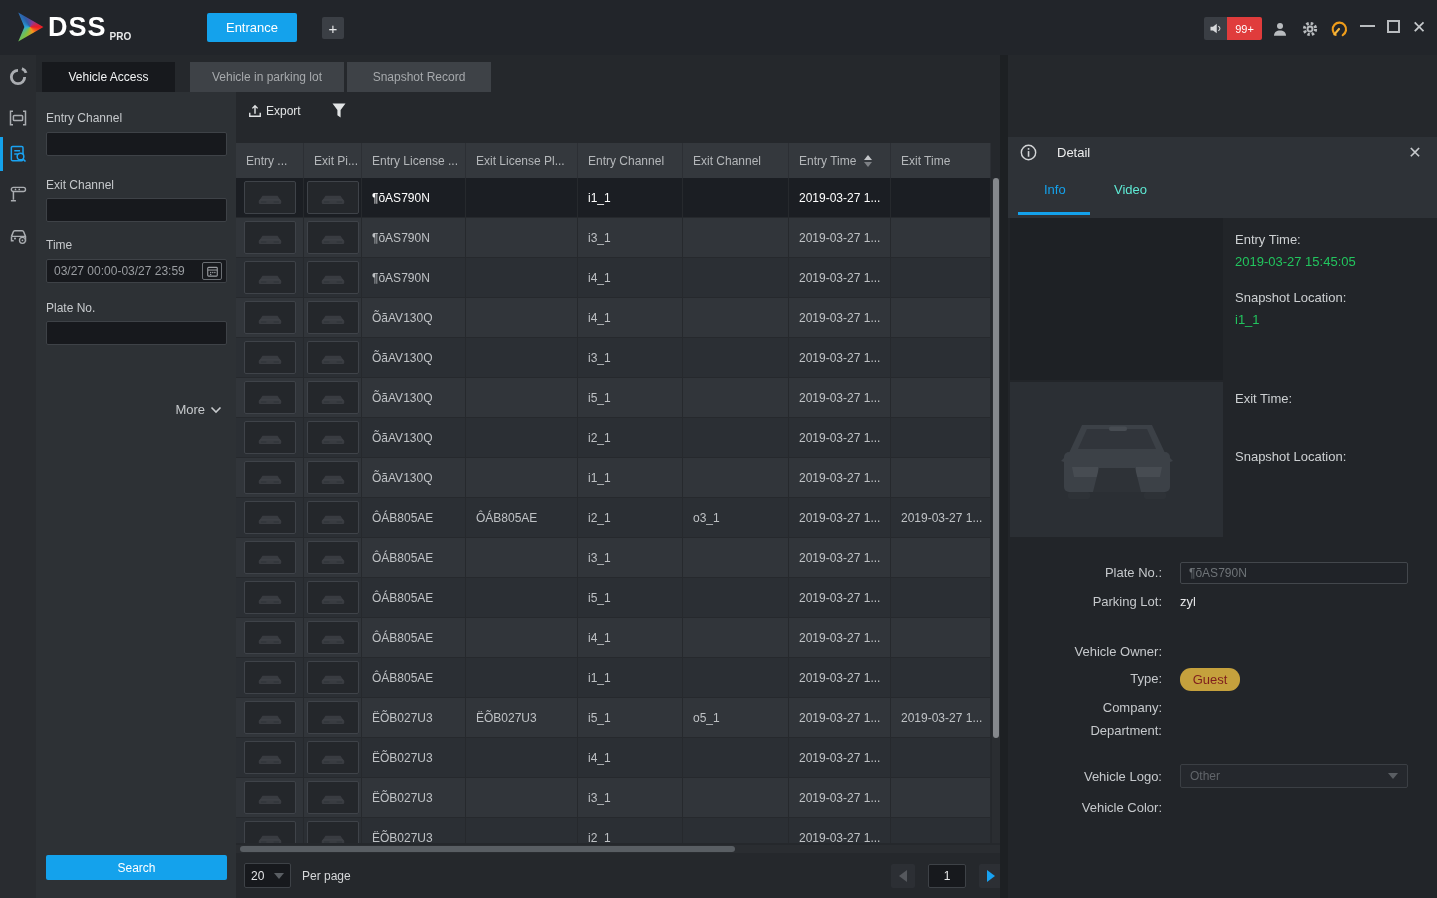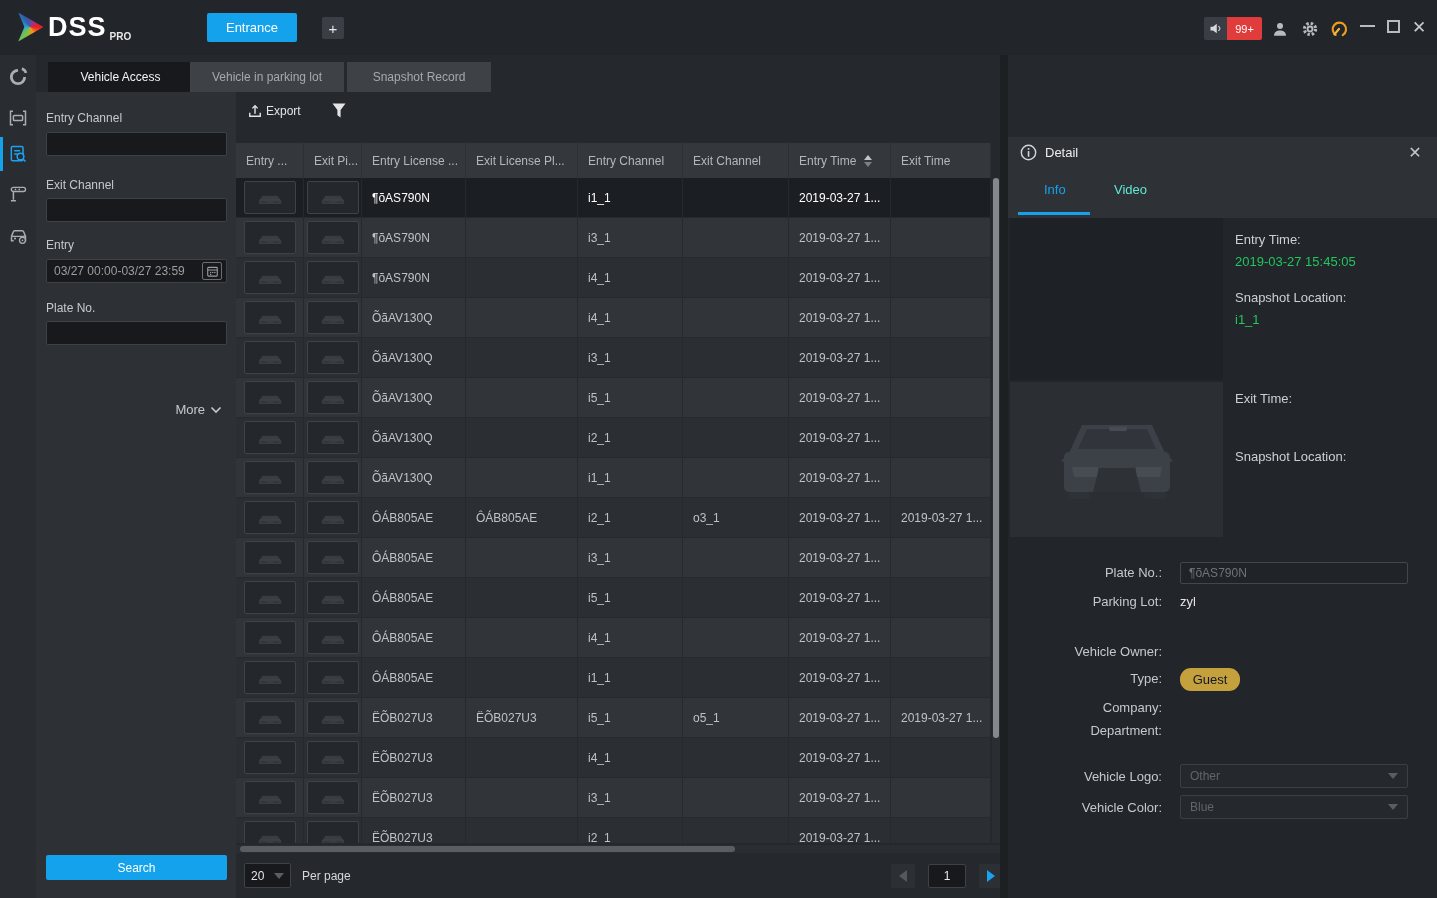--- a/index.html
+++ b/index.html
@@ -88,40 +88,40 @@
     border:1px solid #3e4247; border-radius:2px; color:#e8e9ea; text-align:center; font-size:12px;
     font-family:"Liberation Sans", sans-serif; }
   .pg-next { position:absolute; left:743px; top:11px; width:24px; height:24px; background:#2c2f34; border-radius:2px;
     display:flex; align-items:center; justify-content:center; }
   .tri-l { width:0; height:0; border-style:solid; border-width:6px 8px 6px 0; border-color:transparent #55585d transparent transparent; }
   .tri-r { width:0; height:0; border-style:solid; border-width:6px 0 6px 8px; border-color:transparent transparent transparent #18a2f2; }
 
   
   #detail { position:absolute; left:1008px; top:137px; width:429px; height:761px; background:#222529; }
   .d-header { position:absolute; left:0; top:0; width:429px; height:31px; background:#2e3237;
-    display:flex; align-items:center; padding-left:12px; gap:8px; color:#eceded; font-size:13px; }
+    display:flex; align-items:center; padding-left:12px; gap:20px; color:#eceded; font-size:13px; }
   .d-close { position:absolute; right:12px; top:5px; width:20px; height:20px; color:#c6c9cc; font-size:16px;
     display:flex; align-items:center; justify-content:center; }
   .d-tabs { position:absolute; left:0; top:31px; width:429px; height:50px; background:#2e3237; }
   .d-tab { position:absolute; top:14px; font-size:13px; }
   .d-tab.info { left:36px; color:#14a2ec; }
   .d-tab.video { left:106px; color:#5eead4; }
   .d-tab-line { position:absolute; left:10px; top:44px; width:72px; height:3px; background:#14a2ec; }
   .img-entry { position:absolute; left:2px; top:81px; width:213px; height:162px; background:#1e2125; }
   .img-exit { position:absolute; left:2px; top:245px; width:213px; height:155px; background:#2b2f34;
     display:flex; align-items:center; justify-content:center; }
   .d-text { position:absolute; left:227px; font-size:13px; color:#cdd0d2; }
   .d-text.val { color:#22c55e; }
   .d-form-label { position:absolute; width:154px; text-align:right; font-size:13px; color:#c6c9cc; }
   .d-plate-input { position:absolute; left:172px; top:425px; width:228px; height:22px; background:#202328;
     border:1px solid #43474c; border-radius:2px; color:#6f7478; font-size:12px; padding:0 8px;
     font-family:"Liberation Sans", sans-serif; }
   .d-val { position:absolute; left:172px; font-size:13px; color:#e4e5e7; }
   .guest-badge { position:absolute; left:172px; top:531px; width:60px; height:23px; background:#c5a13d;
-    color:#0f172a; font-size:13px; display:flex; align-items:center; justify-content:center; border-radius:11px; }
+    color:#7f1d1d; font-size:13px; display:flex; align-items:center; justify-content:center; border-radius:11px; }
   .d-select { position:absolute; left:172px; width:228px; height:24px; background:#25282d;
     border:1px solid #3b3f44; border-radius:2px; color:#61656a; font-size:12px;
     display:flex; align-items:center; justify-content:space-between; padding:0 9px; }
   .sel-caret { width:0; height:0; border-left:5px solid transparent; border-right:5px solid transparent;
     border-top:6px solid #5a5e63; }
   .d-footer { position:absolute; left:0; top:719px; width:429px; height:42px; background:#2b2f34; }
   .d-btn { position:absolute; top:6px; height:25px; border:none; border-radius:2px; font-size:12px;
     font-family:"Liberation Sans", sans-serif; }
   .d-btn.gray { background:#3a3e44; color:#9da0a3; }
   .d-btn.blue { background:#14a2ec; color:#fff; }
@@ -210,30 +210,30 @@
       <path d="M4 13l2-5c.3-.8 1-1.3 1.8-1.3h8.4c.8 0 1.5.5 1.8 1.3l2 5v5h-2.5M4 13v5h2.5M4 13h16" fill="none" stroke="#aaadb1" stroke-width="1.7"></path>
       <circle cx="8" cy="15.5" r="1.2" fill="#aaadb1"></circle>
       <circle cx="16.5" cy="17.5" r="3.4" fill="#292c30" stroke="#aaadb1" stroke-width="1.5"></circle>
       <circle cx="16.5" cy="17.5" r="1" fill="#aaadb1"></circle>
     </svg>
   </div>
 </div>
 
 <div id="main">
 
-  <div class="nav-tab active" style="left:12px; width:145px;">Vehicle Access</div>
+  <div class="nav-tab active" style="left:6px; width:133px;">Vehicle Access</div>
   <div class="nav-tab" style="left:154px; width:154px;">Vehicle in parking lot</div>
   <div class="nav-tab" style="left:311px; width:144px;">Snapshot Record</div>
 
   <div id="filters">
     <div class="f-label" style="top:19px;">Entry Channel</div>
     <input class="f-input" style="top: 40px;">
     <div class="f-label" style="top:86px;">Exit Channel</div>
     <input class="f-input" style="top: 106px;">
-    <div class="f-label" style="top:146px;">Entry</div>
+    <div class="f-label" style="top:146px;">Time</div>
     <input class="f-input" style="top: 167px; padding-right: 30px;" value="03/27 00:00-03/27 23:59">
     <div class="cal-btn" style="top:170px;">
       <svg width="11" height="11" viewBox="0 0 12 12">
           <rect x="0.8" y="1.5" width="10.4" height="9.5" rx="1" fill="none" stroke="#9a9da1" stroke-width="1.2"></rect>
           <path d="M1 4.4h10" stroke="#9a9da1" stroke-width="1.1"></path>
           <circle cx="4" cy="7" r="0.8" fill="#9a9da1"></circle>
           <circle cx="6.3" cy="7" r="0.8" fill="#9a9da1"></circle>
           <circle cx="8.6" cy="7" r="0.8" fill="#9a9da1"></circle>
           <circle cx="4" cy="9.2" r="0.8" fill="#9a9da1"></circle>
         </svg>
@@ -847,18 +847,14 @@
   <div class="guest-badge">Guest</div>
   <div class="d-form-label" style="top:563px;">Company:</div>
   <div class="d-form-label" style="top:586px;">Department:</div>
 
   <div class="d-form-label" style="top:632px;">Vehicle Logo:</div>
   <div class="d-select" style="top:627px;">
     <span>Other</span>
     <span class="sel-caret"></span>
   </div>
   <div class="d-form-label" style="top:663px;">Vehicle Color:</div>
-  <div class="d-select" style="top:658px;">
-    <span>Blue</span>
-    <span class="sel-caret"></span>
-  </div>
 
 </div>
 
 </body></html>

